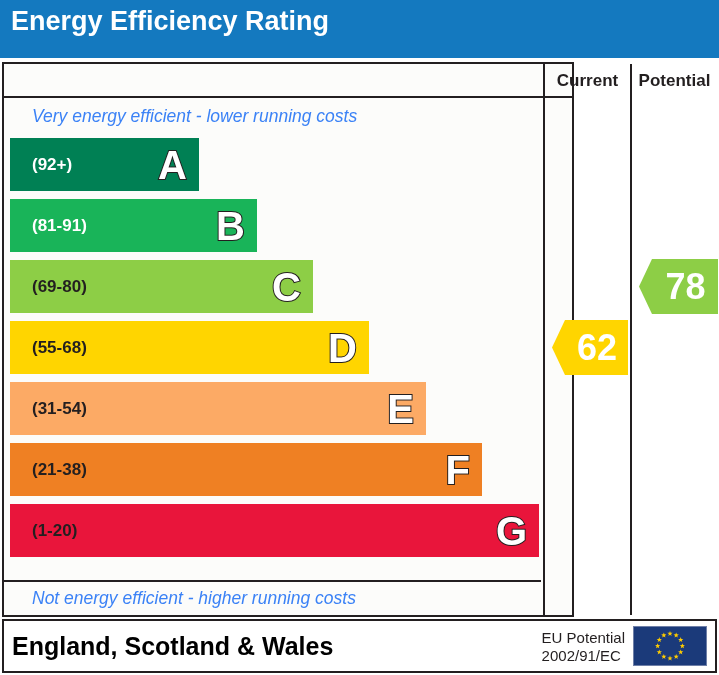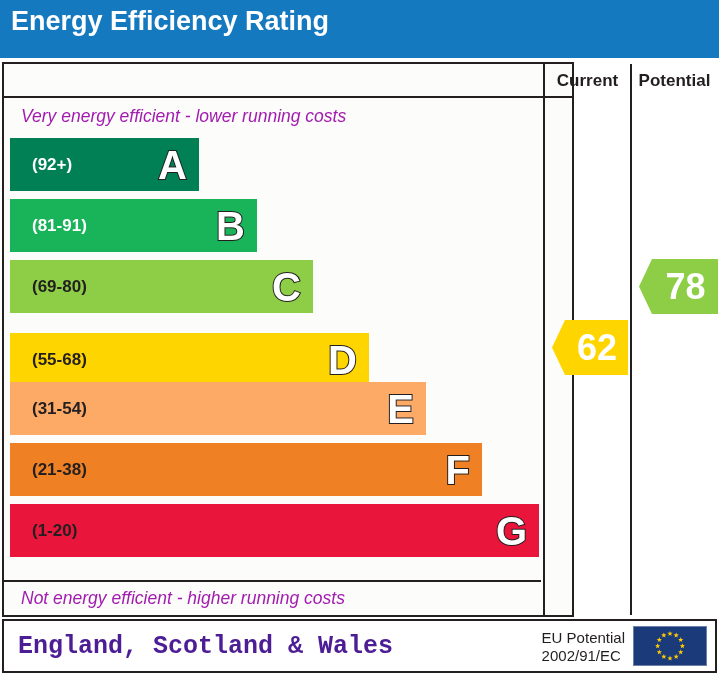--- a/index.html
+++ b/index.html
@@ -84,24 +84,24 @@
   .head-label.current   { left: 541px; width: 85px; }
   .head-label.potential { left: 628px; width: 85px; }
 
   
   .caption {
     position: absolute;
     left: 0;
     width: 537px;
     font-size: 17.5px;
     font-style: italic;
-    color: #a21caf;
-    white-space: nowrap;
-    box-sizing: border-box;
-    padding-left: 17px;
+    color: #3b82f6;
+    white-space: nowrap;
+    box-sizing: border-box;
+    padding-left: 28px;
   }
   .caption.top    { top: 42px; }
   .caption.bottom { top: 524px; }
 
   .caption-rule {
     position: absolute;
     left: 0;
     width: 537px;
     height: 2px;
     background: #231f20;
@@ -167,27 +167,26 @@
     left: 2px;
     top: 619px;
     width: 715px;
     height: 54px;
     border: 2px solid #231f20;
     box-sizing: border-box;
     background: #ffffff;
   }
   .footer .region {
     position: absolute;
-    left: 14px;
+    left: 8px;
     top: 11px;
     font-size: 25px;
     font-weight: bold;
-    color: #4c1d95;
-    white-space: nowrap;
-    font-family: Liberation Mono, monospace;
+    color: #000000;
+    white-space: nowrap;
   }
   .footer .directive {
     position: absolute;
     right: 90px;
     top: 8px;
     font-size: 15px;
     color: #231f20;
     line-height: 18px;
     text-align: left;
     white-space: nowrap;
@@ -234,21 +233,21 @@
           <span class="letter">A</span>
         </div>
         <div class="bar" style="top: 61px; width: 247px; background: rgb(25, 180, 89);">
           <span class="range" style="color: rgb(255, 255, 255);">(81-91)</span>
           <span class="letter">B</span>
         </div>
         <div class="bar" style="top: 122px; width: 303px; background: rgb(141, 206, 70);">
           <span class="range" style="color: rgb(35, 31, 32);">(69-80)</span>
           <span class="letter">C</span>
         </div>
-        <div class="bar" style="top: 195px; width: 359px; background: rgb(255, 213, 0);">
+        <div class="bar" style="top: 183px; width: 359px; background: rgb(255, 213, 0);">
           <span class="range" style="color: rgb(35, 31, 32);">(55-68)</span>
           <span class="letter">D</span>
         </div>
         <div class="bar" style="top: 244px; width: 416px; background: rgb(252, 170, 101);">
           <span class="range" style="color: rgb(35, 31, 32);">(31-54)</span>
           <span class="letter">E</span>
         </div>
         <div class="bar" style="top: 305px; width: 472px; background: rgb(239, 128, 35);">
           <span class="range" style="color: rgb(35, 31, 32);">(21-38)</span>
           <span class="letter">F</span>

